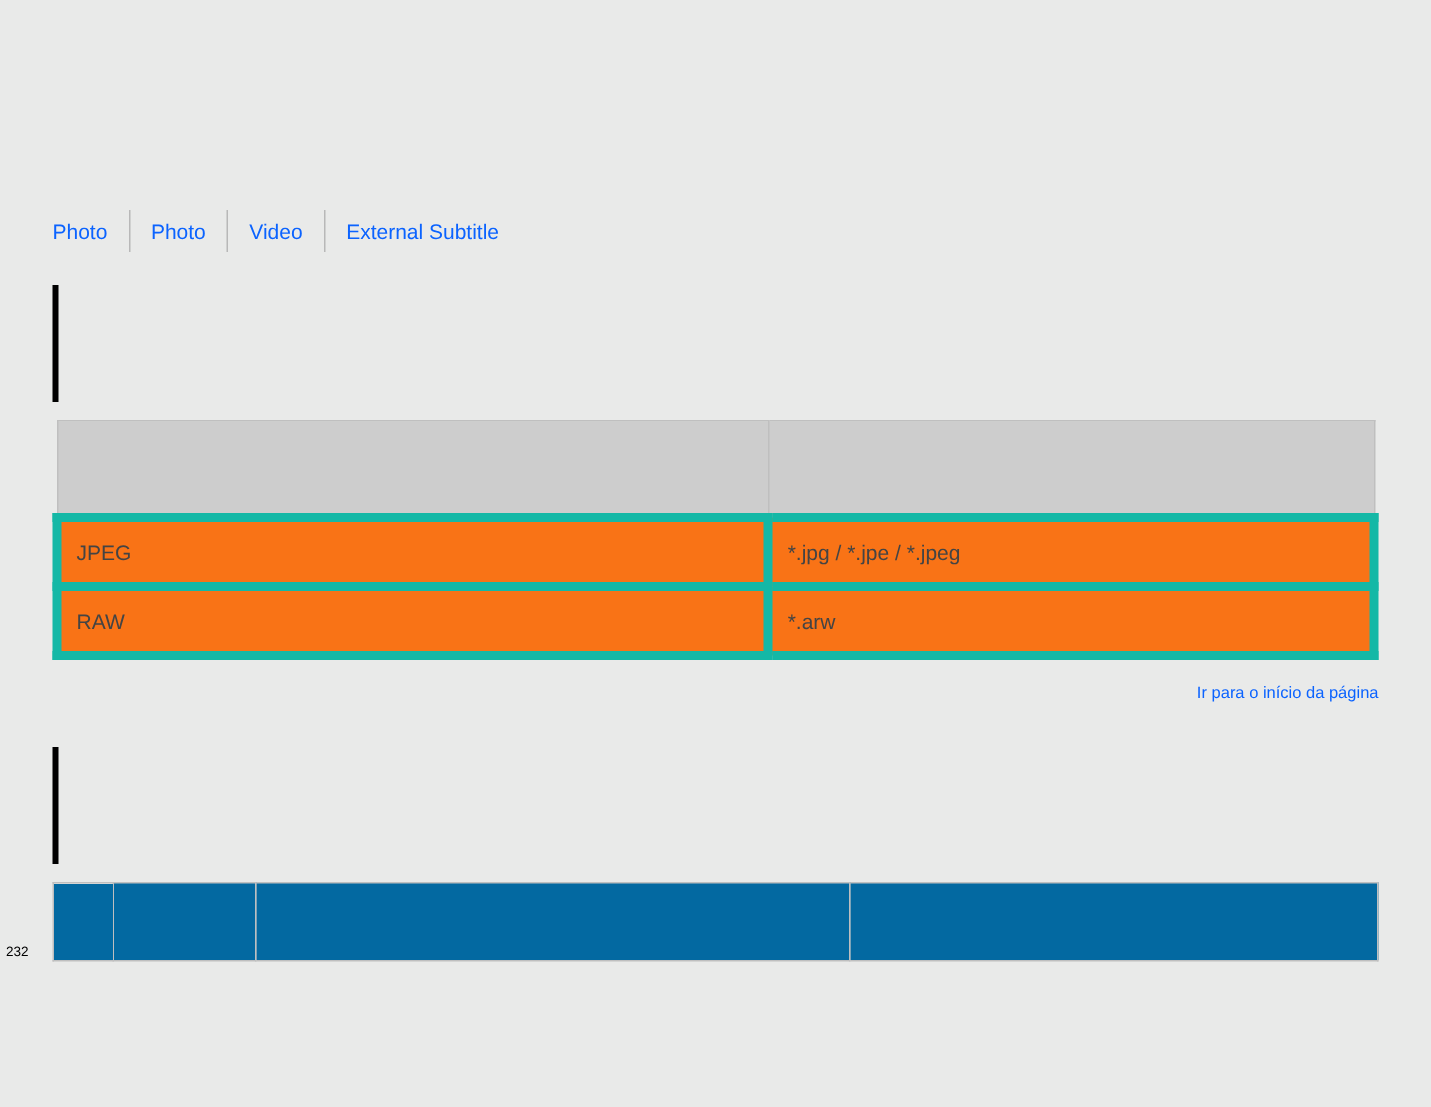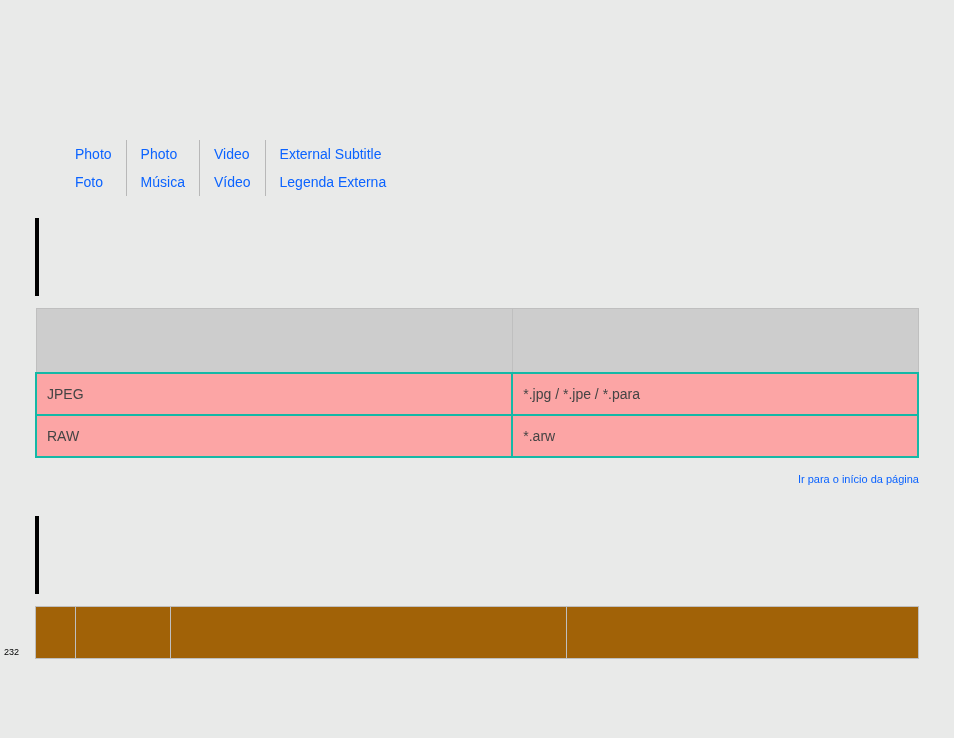--- a/index.html
+++ b/index.html
@@ -17,21 +17,20 @@
     padding: 10px 0;
   }
   .content {
     background: #e9eae9;
     margin: 0 35px;
     padding: 130px 0 60px 0;
   }
   .nav-table {
     border-collapse: collapse;
     margin-bottom: 22px;
-    margin-left: 40px;
   }
   .nav-table td {
     padding: 0 14px;
     border-right: 1px solid #b8b8b8;
     height: 28px;
     vertical-align: middle;
   }
   .nav-table td:first-child {
     padding-left: 0;
   }
@@ -59,42 +58,42 @@
   }
   .data-table th {
     background: #cdcdcd;
     border: 1px solid #bfbfbf;
     height: 64px;
     padding: 8px 10px;
     text-align: left;
     font-weight: normal;
   }
   .data-table td {
-    background: #fca5a5;
-    border: 2px solid #14b8a6;
+    background: #f97316;
+    border: 6px solid #14b8a6;
     padding: 12px 10px;
     color: #444;
     font-size: 14px;
   }
   .page-top {
     text-align: right;
     margin-bottom: 10px;
   }
   .page-top a {
     color: #0b63ff;
     text-decoration: none;
     font-size: 11px;
     cursor: pointer;
   }
   .table2 {
     width: 100%;
     border-collapse: collapse;
   }
   .table2 th {
-    background: #a16207;
+    background: #0369a1;
     border: 1px solid #bfbfbf;
     height: 52px;
     padding: 8px;
     text-align: left;
     font-weight: normal;
   }
   .pagenum {
     font-size: 9px;
     color: #000;
     position: relative;
@@ -115,44 +114,38 @@
   <div class="content">
 
     <table class="nav-table">
       <tbody>
           <tr>
         <td><a class="nav-link">Photo</a></td>
         <td><a class="nav-link">Photo</a></td>
         <td><a class="nav-link">Video</a></td>
         <td><a class="nav-link">External Subtitle</a></td>
       </tr>
-      <tr>
-        <td><a class="nav-link">Foto</a></td>
-        <td><a class="nav-link">Música</a></td>
-        <td><a class="nav-link">Vídeo</a></td>
-        <td><a class="nav-link">Legenda Externa</a></td>
-      </tr>
     </tbody>
       </table>
 
     <div>
       <span class="section-bar"></span>
     </div>
 
     <table class="data-table">
       <thead>
         <tr>
           <th style="width:54%"></th>
           <th style="width:46%"></th>
         </tr>
       </thead>
       <tbody>
         <tr>
           <td>JPEG</td>
-          <td>*.jpg / *.jpe / *.para</td>
+          <td>*.jpg / *.jpe / *.jpeg</td>
         </tr>
         <tr>
           <td>RAW</td>
           <td>*.arw</td>
         </tr>
       </tbody>
     </table>
 
     <div class="page-top" style="margin-bottom:30px">
       <a>Ir para o início da página</a>

